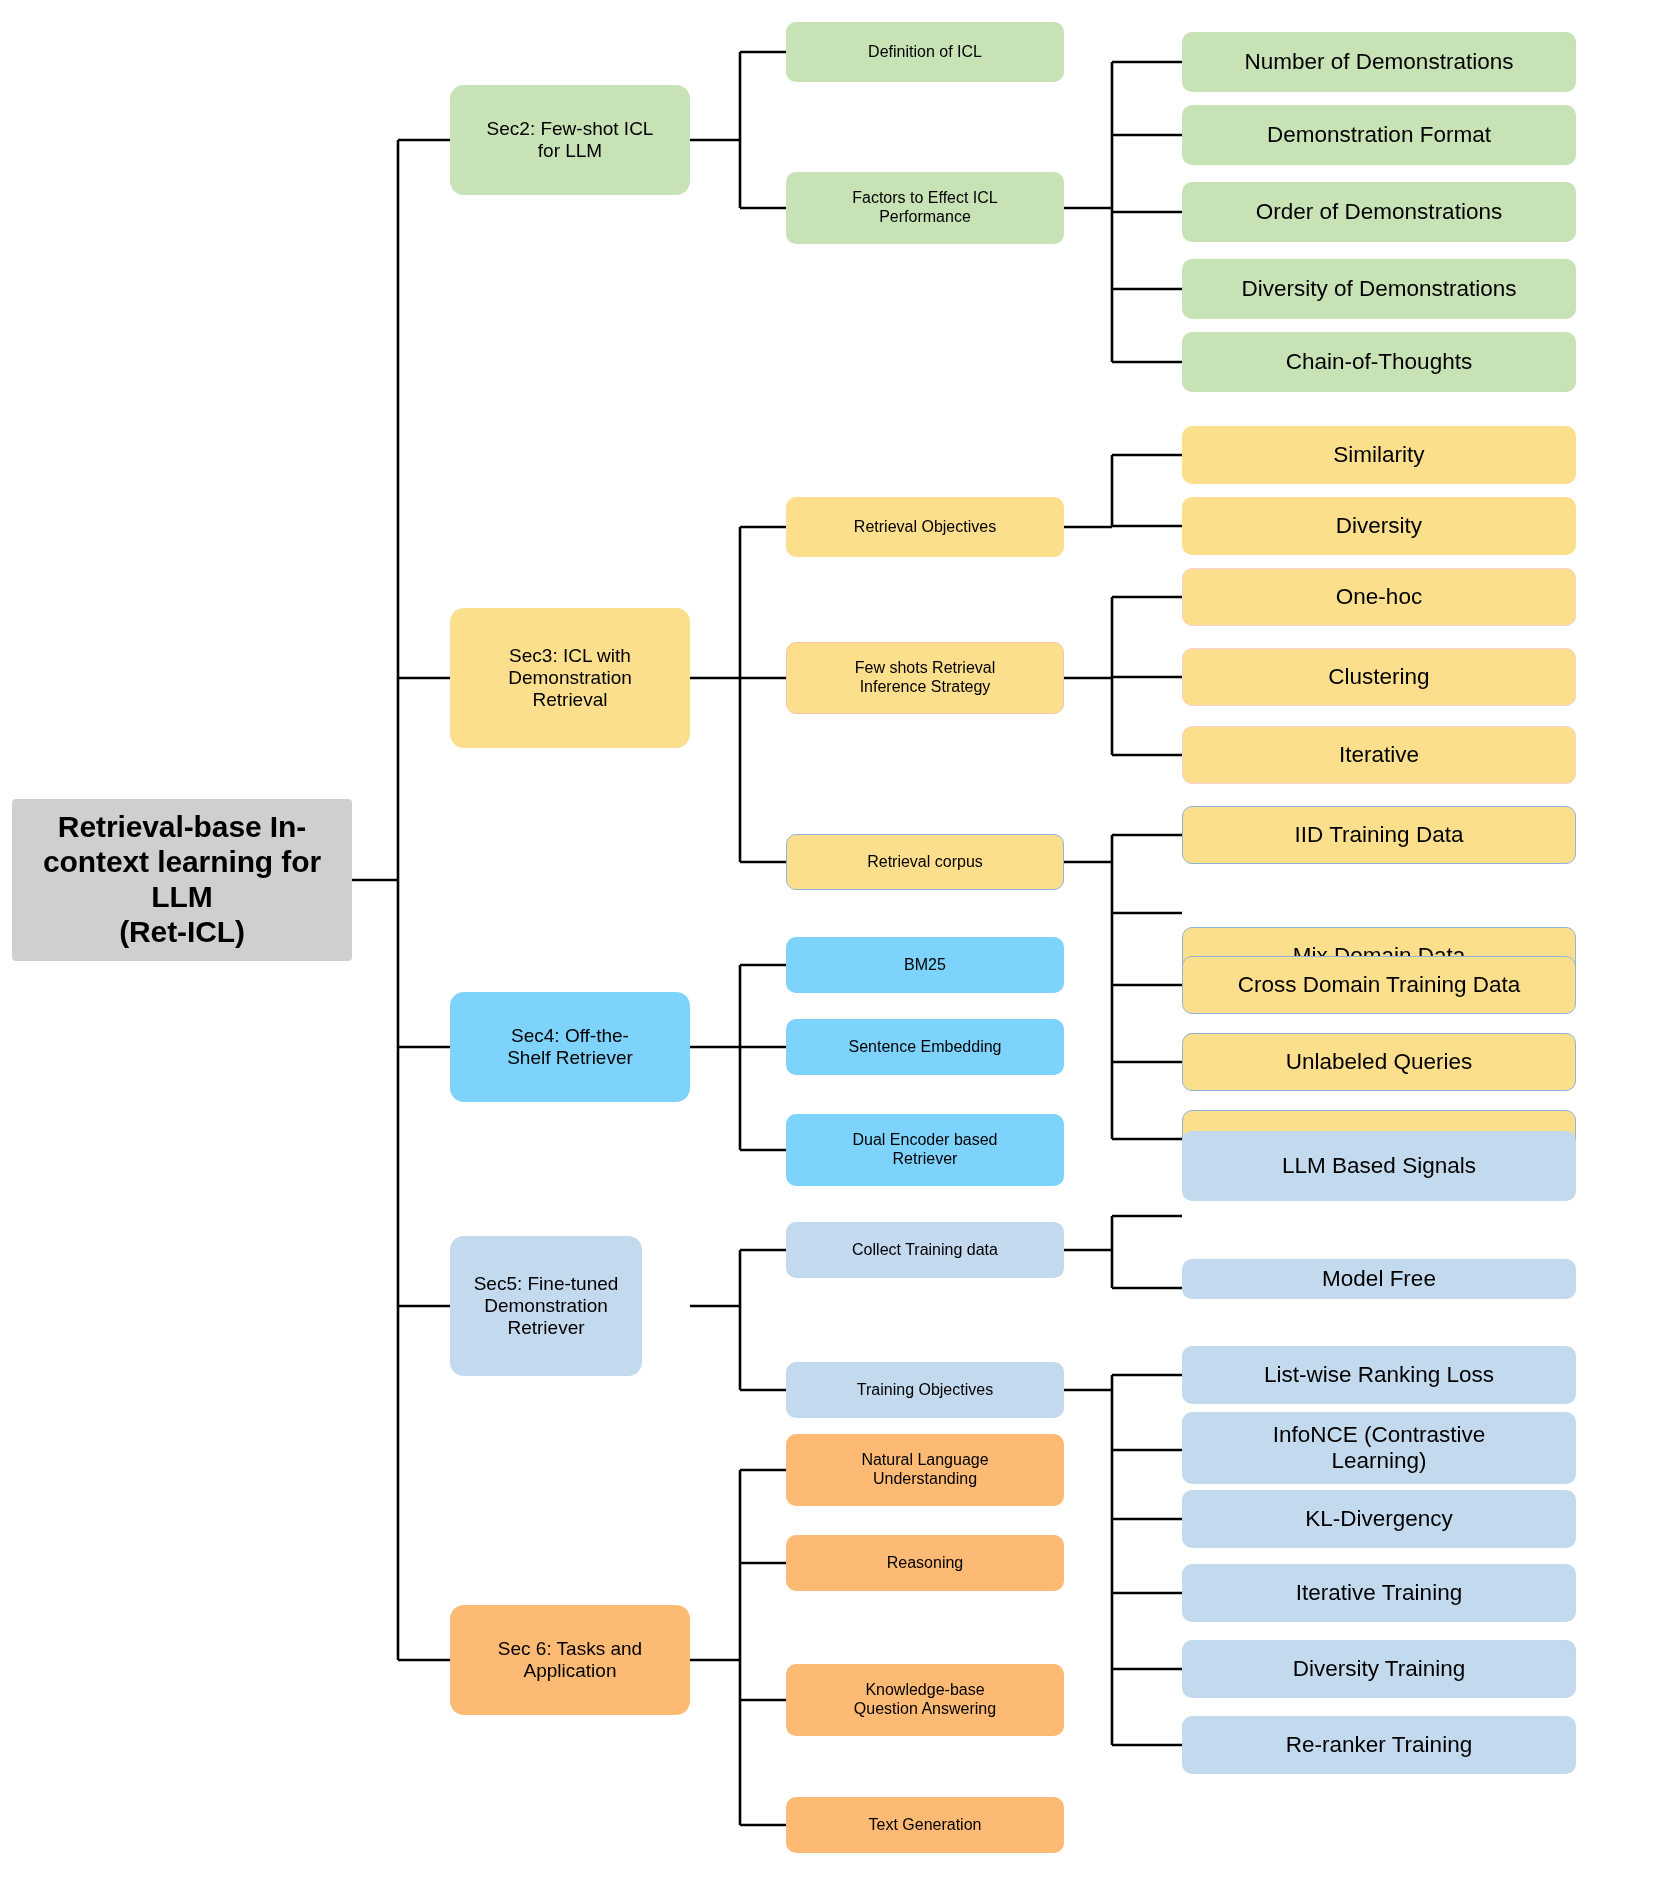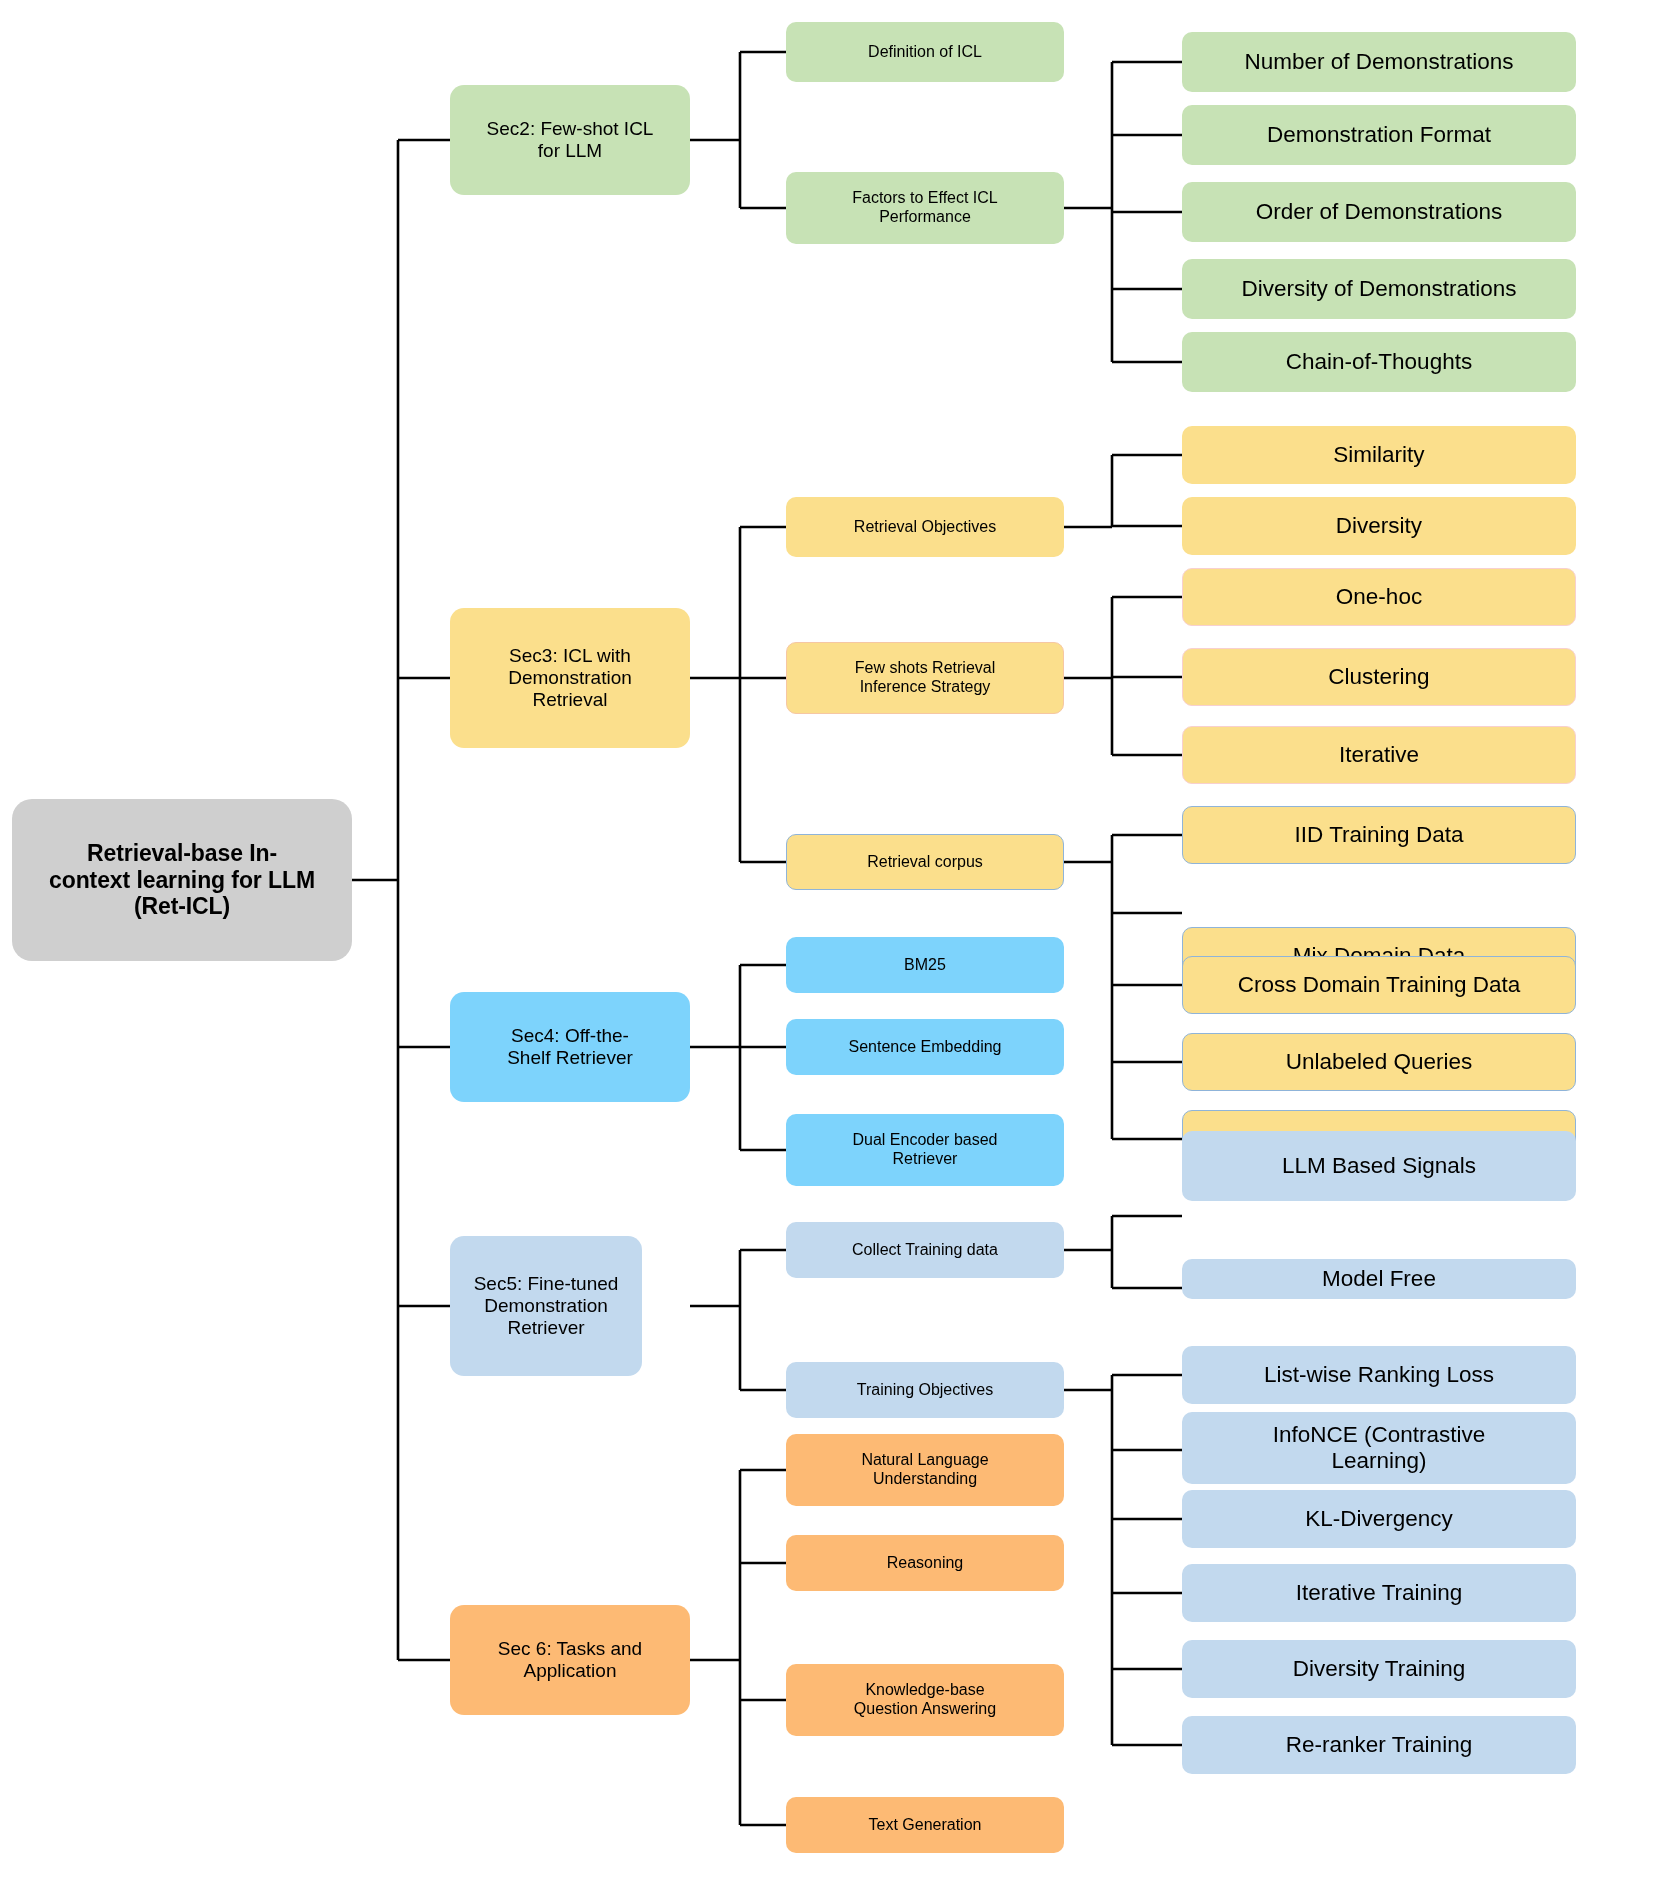--- a/index.html
+++ b/index.html
@@ -23,23 +23,23 @@
     justify-content: center;
     text-align: center;
     border-radius: 10px;
     color: #000000;
     line-height: 1.16;
     padding: 2px 6px;
     white-space: pre-line;
   }
   .node.root {
     background: #cfcfcf;
-    border-radius: 20px;
+    border-radius: 4px;
     font-weight: bold;
-    font-size: 23px;
+    font-size: 30px;
     letter-spacing: -0.1px;
   }
   .node.lvl1 {
     font-size: 19px;
     border-radius: 14px;
   }
   .node.lvl2 { font-size: 16px; }
   .node.lvl3 { font-size: 22.5px; }
   .green  { background: #c7e2b5; }
   .yellow { background: #fbdf8c; }

